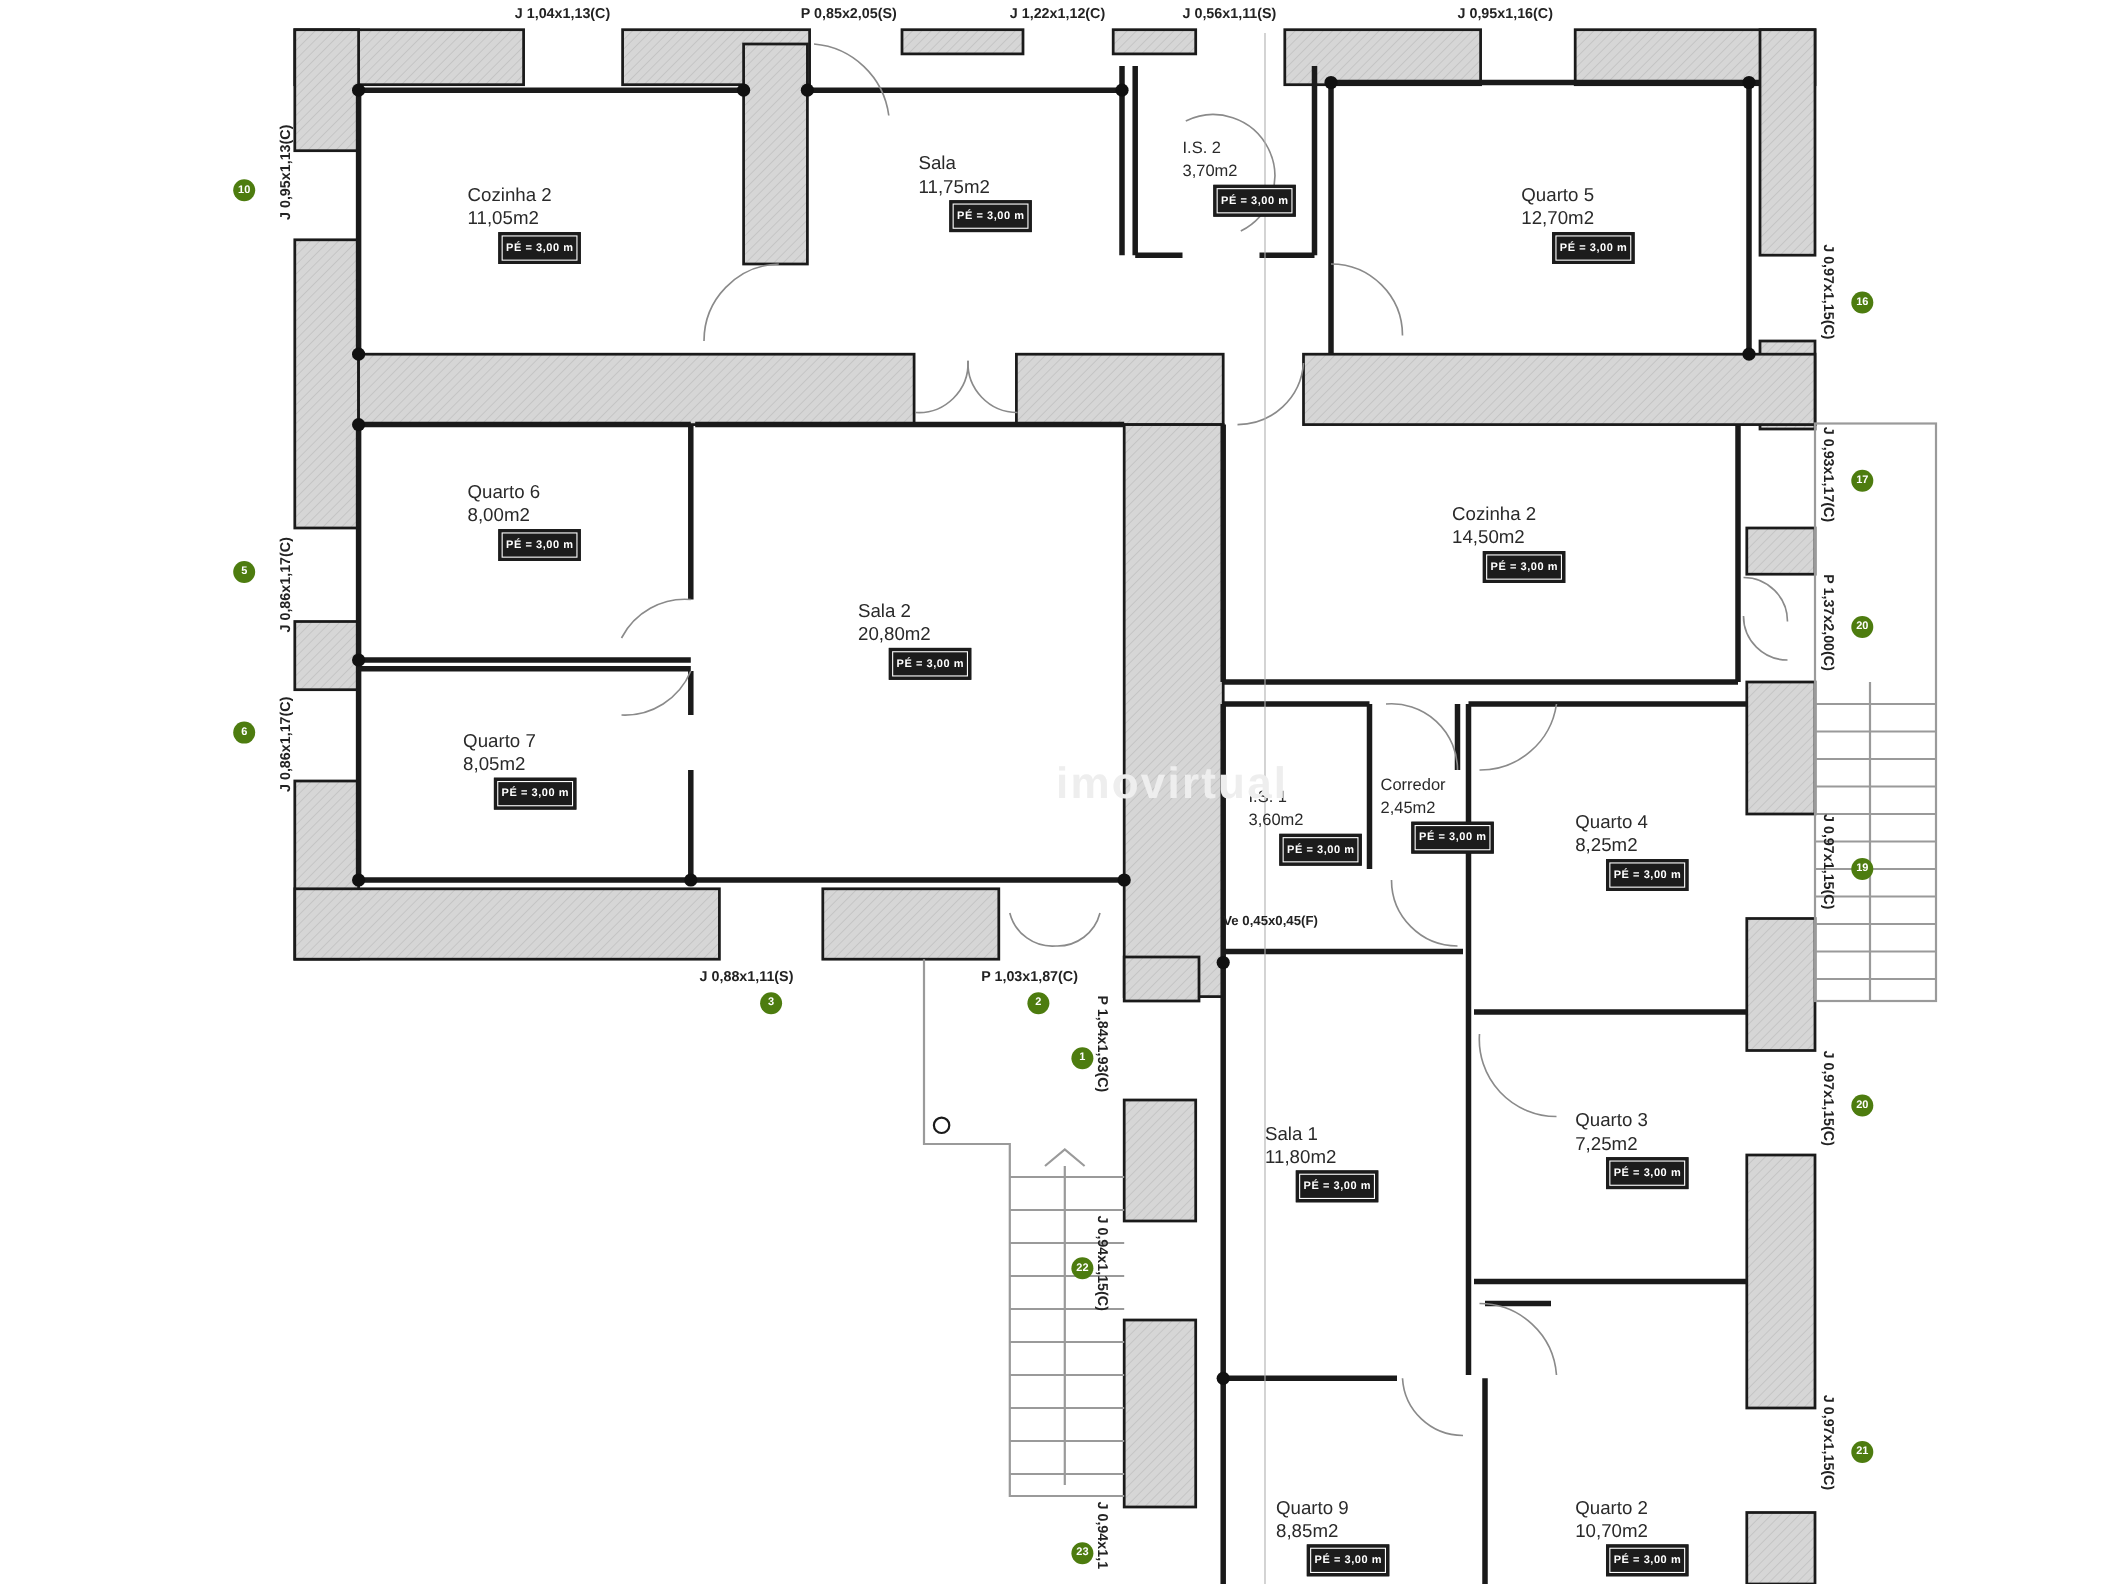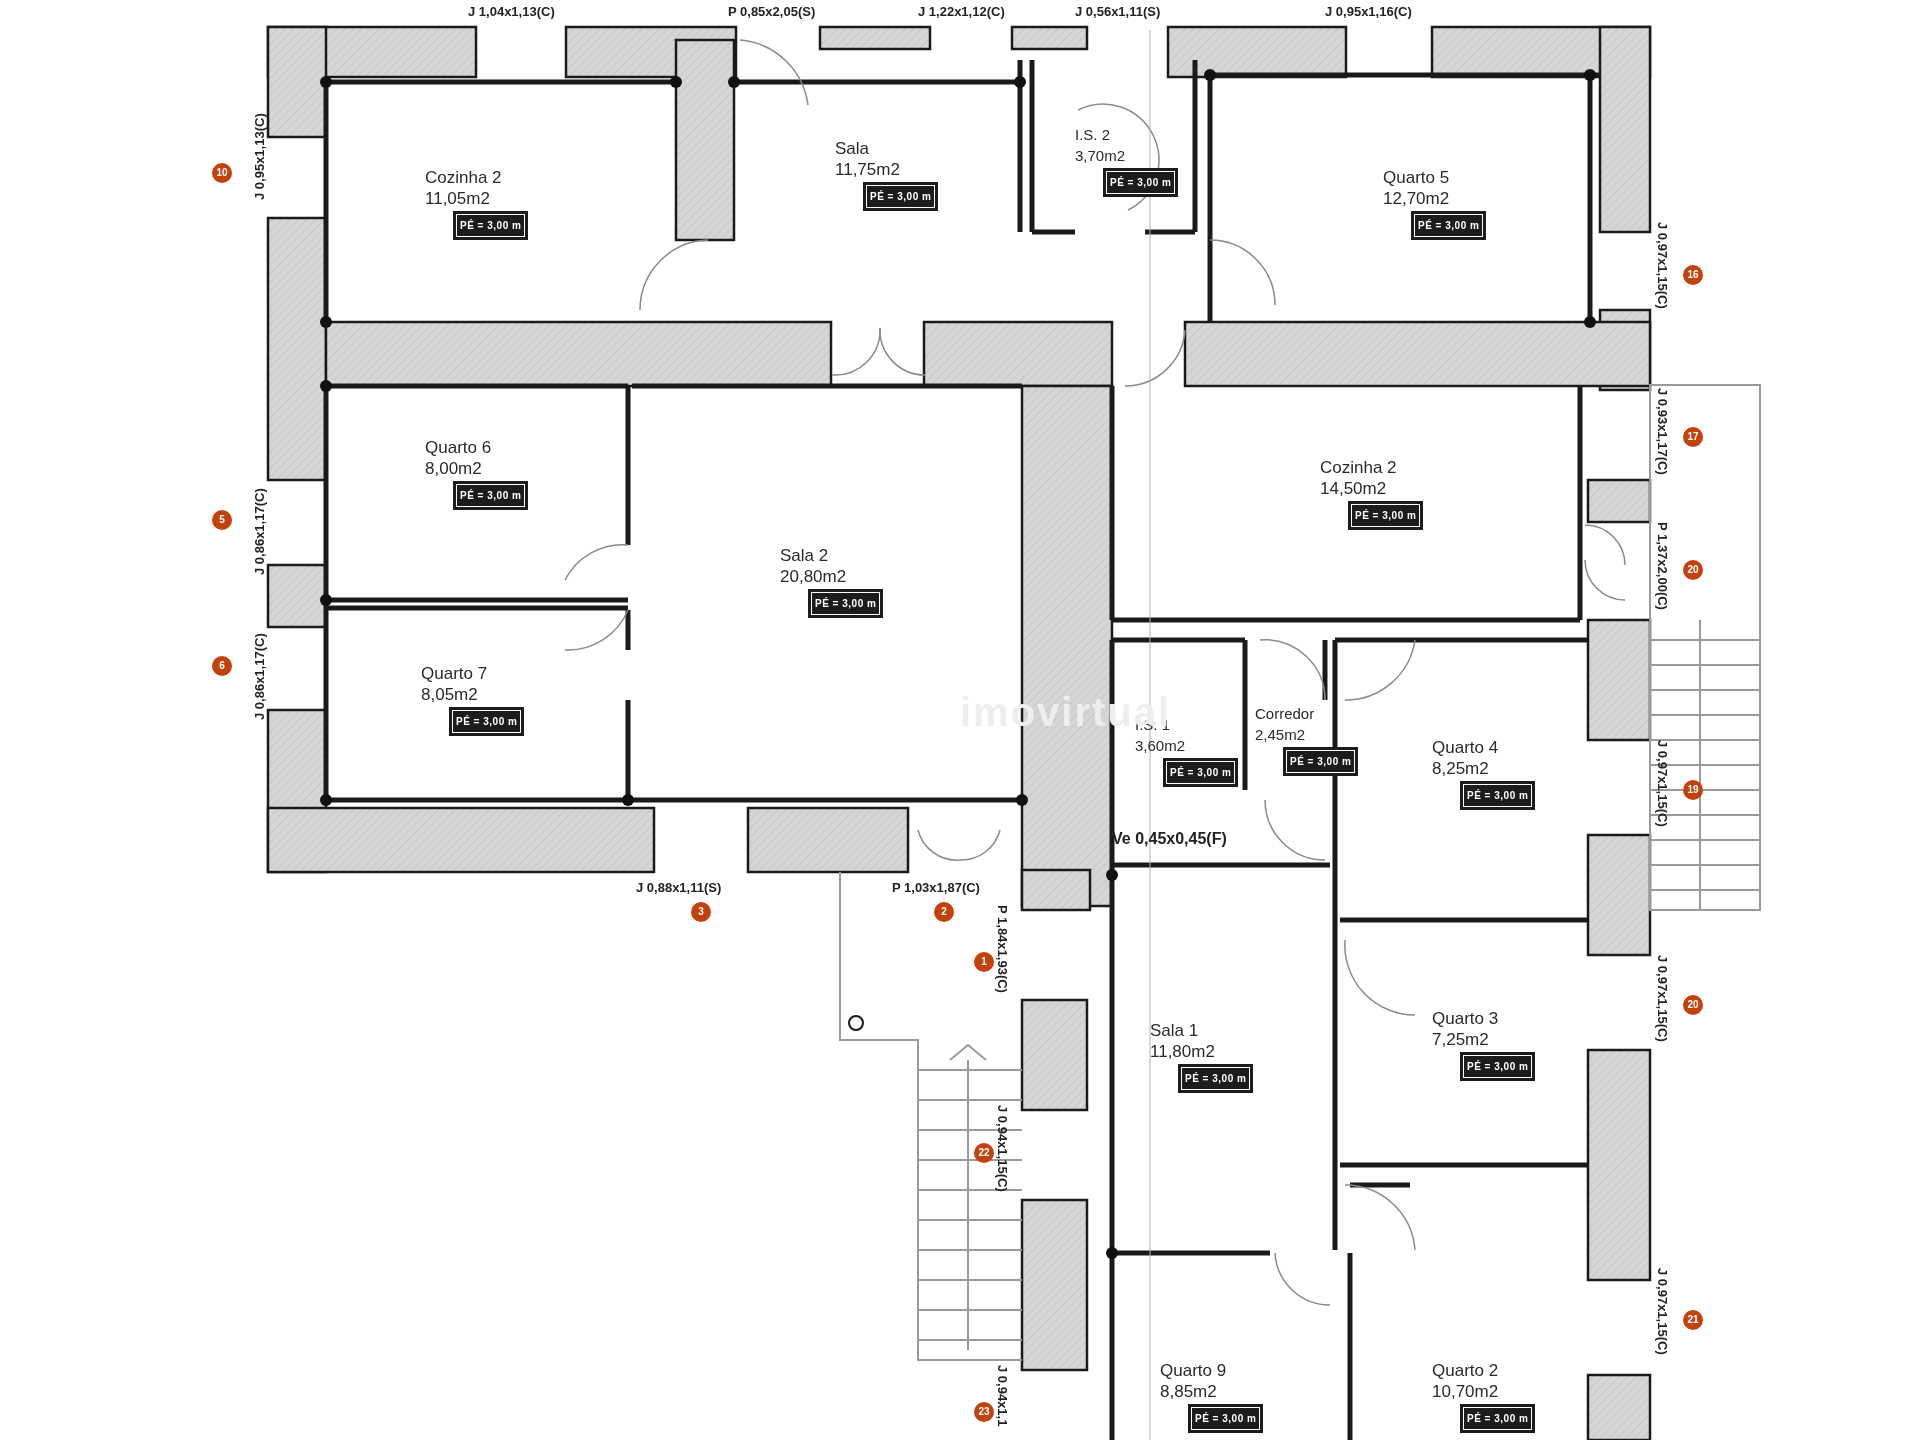--- a/index.html
+++ b/index.html
@@ -6,21 +6,21 @@
   body { width:1920px; height:1440px; position:relative; overflow:hidden;
          font-family:"Liberation Sans", sans-serif; color:#1a1a1a; }
   #plan { position:absolute; left:0; top:0; width:1920px; height:1440px; }
   .room-label { position:absolute; text-align:left; font-size:17px; line-height:21px; color:#2a2a2a; }
   .room-label .name, .room-label .area { display:block; }
   .room-label .tag { display:inline-block; margin-top:2px; background:#1c1c1c; color:#ffffff;
         font-size:10px; font-weight:bold; padding:2px 5px; border:2px solid #1c1c1c;
         outline:1px solid #ffffff; outline-offset:-4px; letter-spacing:0.5px;margin-left:28px; }
   .opening { position:absolute; font-size:13px; font-weight:bold; color:#222; white-space:nowrap; }
   .opening.vert { transform-origin:left top; }
-  .marker { position:absolute; width:20px; height:20px; border-radius:50%; background:#c2410c;
+  .marker { position:absolute; width:20px; height:20px; border-radius:50%; background:#4d7c0f;
             color:#ffffff; font-size:10px; font-weight:bold; text-align:center; line-height:20px; }
   .watermark { position:absolute; font-size:40px; font-weight:bold; color:#eeeeee; letter-spacing:2px; }
 </style>
 </head>
 <body>
 
 <svg id="plan" viewBox="0 0 1920 1440" xmlns="http://www.w3.org/2000/svg">
   <defs>
     <pattern id="hatch" patternUnits="userSpaceOnUse" width="6" height="6" patternTransform="rotate(45)">
       <rect width="6" height="6" fill="#d6d6d6"></rect>
@@ -283,15 +283,15 @@
 <div class="marker" style="left:1683px;top:995px">20</div>
 <div class="opening vert" style="left:1670px;top:1268px;transform:rotate(90deg)">J 0,97x1,15(C)</div>
 <div class="marker" style="left:1683px;top:1310px">21</div>
 
 <div class="opening vert" style="left:1010px;top:905px;transform:rotate(90deg)">P 1,84x1,93(C)</div>
 <div class="marker" style="left:974px;top:952px">1</div>
 <div class="opening vert" style="left:1010px;top:1105px;transform:rotate(90deg)">J 0,94x1,15(C)</div>
 <div class="marker" style="left:974px;top:1143px">22</div>
 <div class="opening vert" style="left:1010px;top:1365px;transform:rotate(90deg)">J 0,94x1,1</div>
 <div class="marker" style="left:974px;top:1402px">23</div>
-<div class="opening" style="left:1112px;top:830px;font-size:16px">Ve 0,45x0,45(F)</div>
+<div class="opening" style="left:1112px;top:830px;font-size:12px">Ve 0,45x0,45(F)</div>
 
 <div class="watermark" style="left:960px;top:690px">imovirtual</div>
 
 </body></html>

